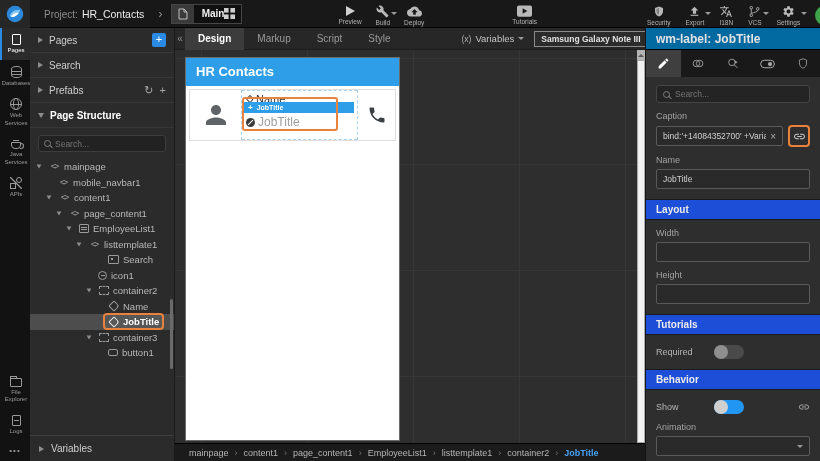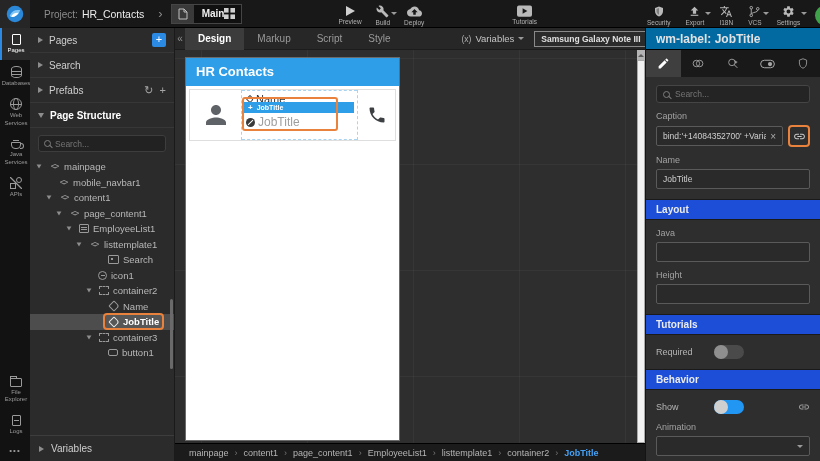--- a/index.html
+++ b/index.html
@@ -591,21 +591,21 @@
           </svg>
       </div>
     </div>
 
     <div class="field-label">Name</div>
     <div class="inp">
       <span>JobTitle</span>
     </div>
 
     <div class="sec-header">Layout</div>
-    <div class="field-label">Java</div>
+    <div class="field-label">Width</div>
     <div class="inp"></div>
     <div class="field-label">Height</div>
     <div class="inp"></div>
 
     <div class="sec-header">Tutorials</div>
     <div class="toggle-row">
       <span class="t-label">Required</span>
       <span class="toggle off">
           <span class="knob"></span>
         </span>

